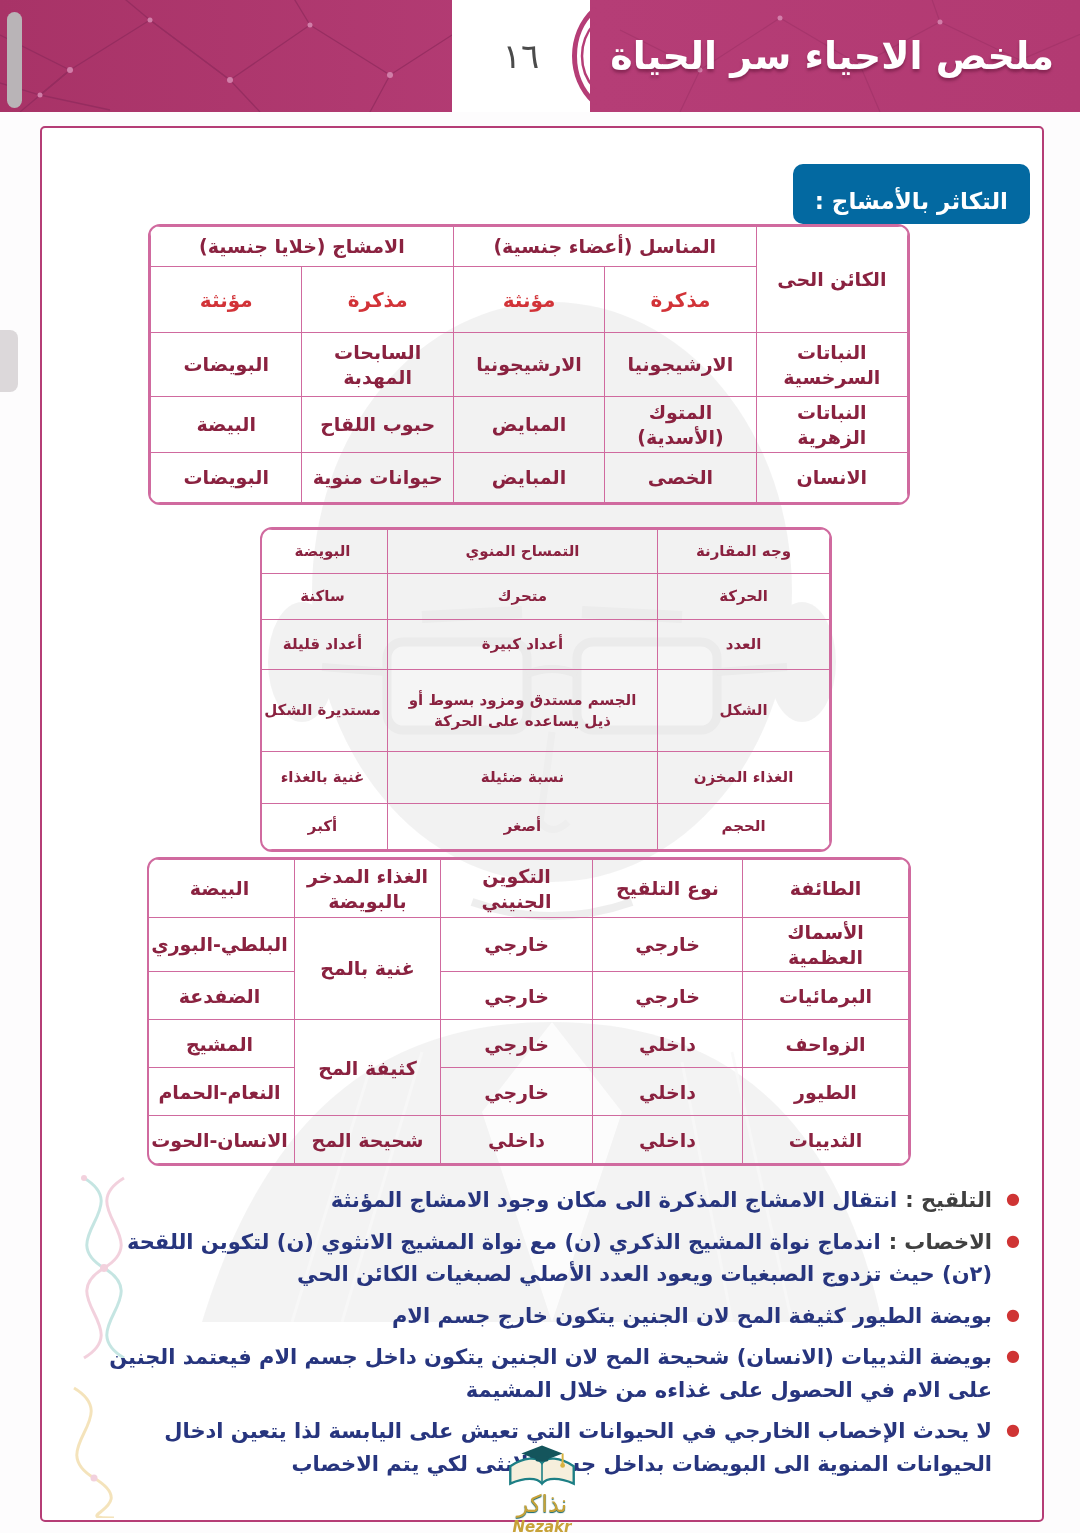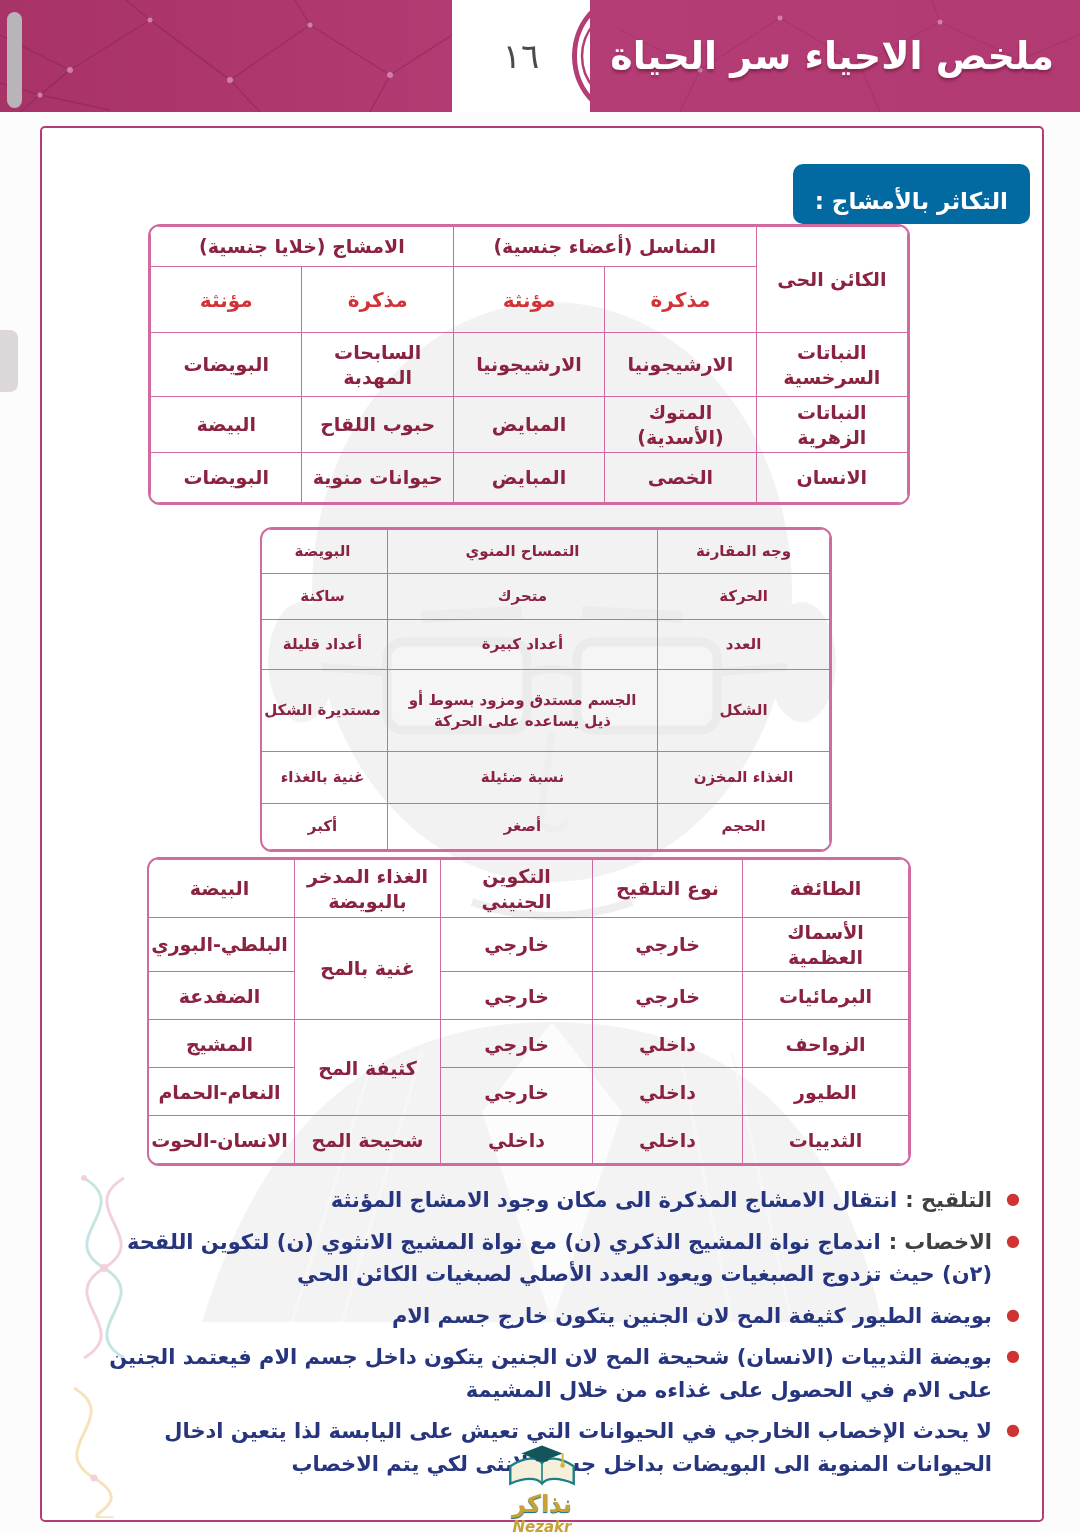--- a/index.html
+++ b/index.html
@@ -48,21 +48,21 @@
 
 .notes{position:absolute;top:1056px;right:20px;left:34px;z-index:2}
 .note{position:relative;padding-right:30px;margin-bottom:9px;text-align:right;
   font-size:21px;font-weight:bold;color:#27357e;line-height:1.55}
 .bullet{position:absolute;right:2px;top:3px;font-size:16px;color:#cf3434}
 .kw{color:#404040}
 .kw:not(:empty){margin-left:8px}
 
 
 .logo{position:absolute;left:50%;top:1316px;transform:translateX(-50%);text-align:center;z-index:2}
-.logo-ar{font-size:24px;font-weight:bold;color:#c7a238;text-shadow:0 1px 1px #14666a;margin-top:-4px}
+.logo-ar{font-size:24px;font-weight:normal;color:#c7a238;text-shadow:0 1px 1px #14666a;margin-top:-4px}
 .logo-en{font-size:15px;font-style:italic;font-weight:bold;color:#c7a238}
 </style>
 </head>
 <body>
 
 <header class="banner">
   <svg class="net" width="1080" height="112" viewBox="0 0 1080 112">
     <g stroke="#8e2a5c" stroke-width="1.3" fill="none" opacity="0.7">
       <path d="M-10 30 L70 70 L150 20 L230 80 L310 25 L390 75 L452 35"></path>
       <path d="M20 112 L70 70 M150 20 L120 -5 M230 80 L260 112 M310 25 L290 -8 M390 75 L370 112"></path>

